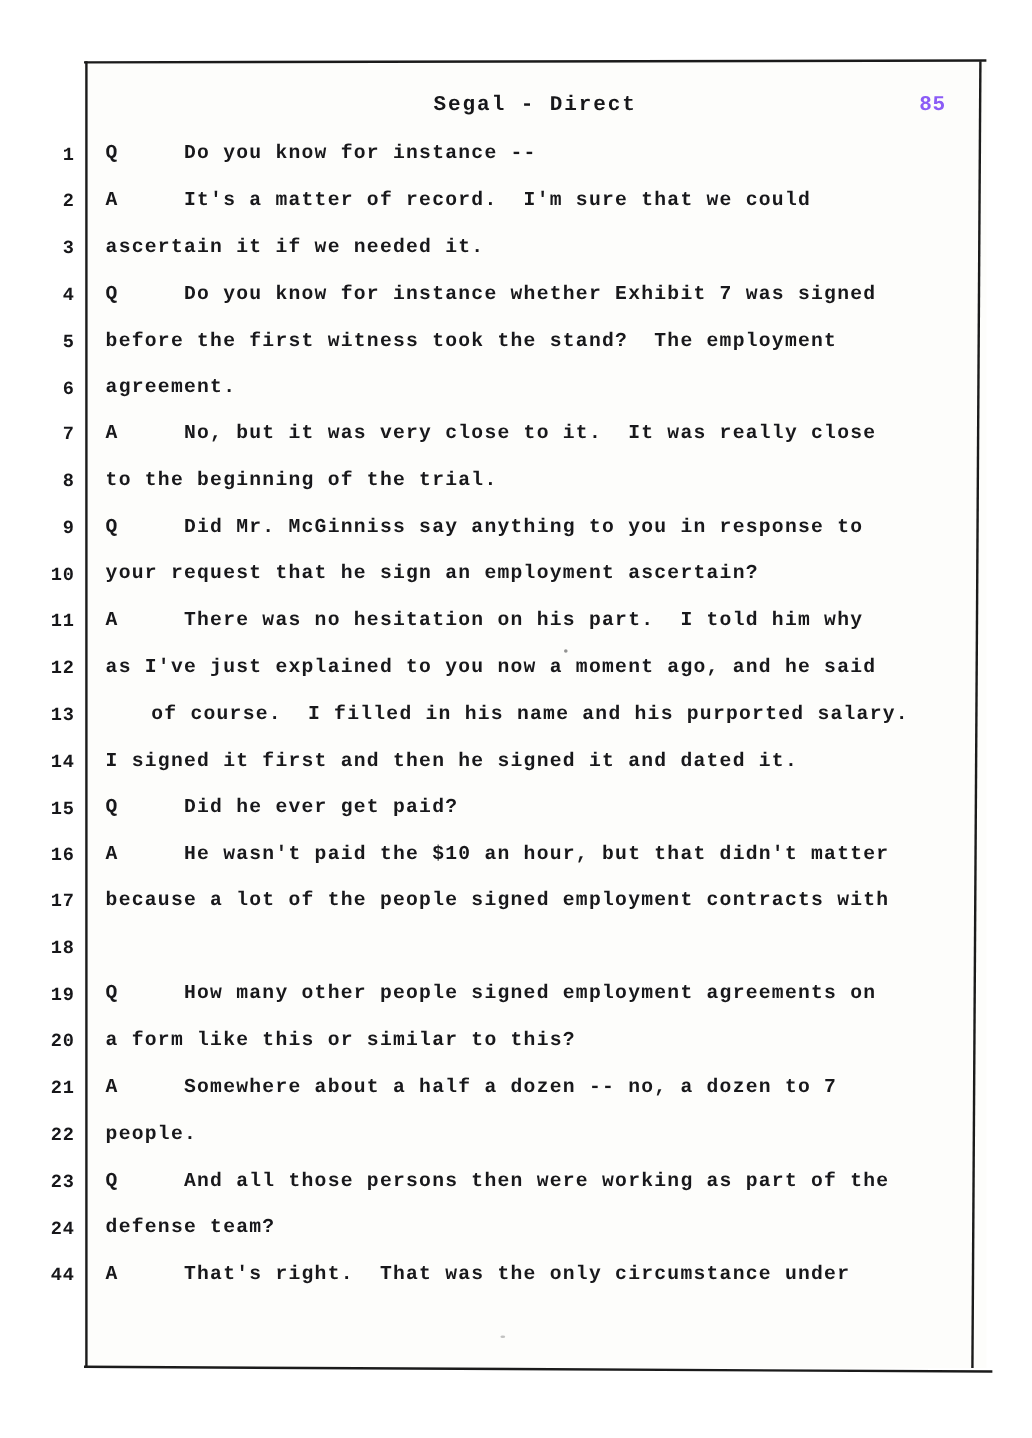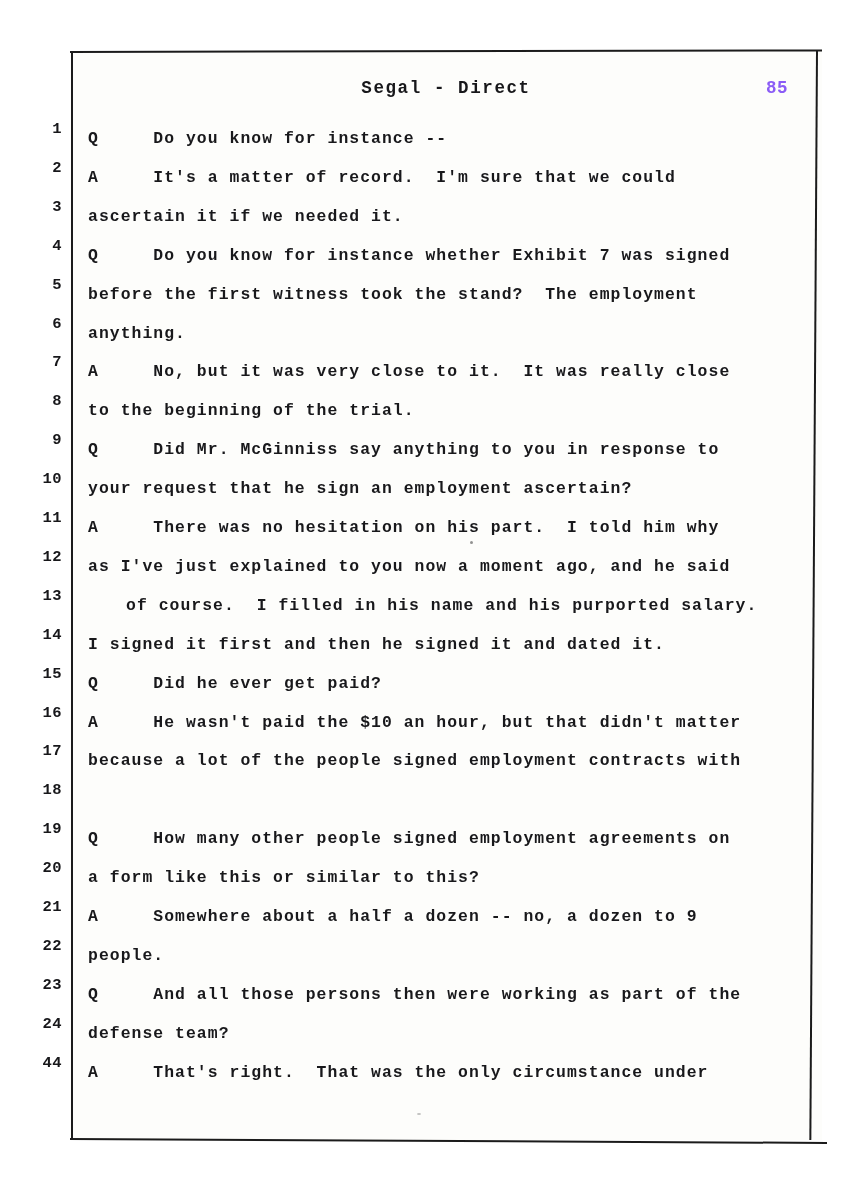--- a/index.html
+++ b/index.html
@@ -114,21 +114,21 @@
     font-size: 15.5px;
     font-weight: 700;
     color: #17171a;
     letter-spacing: 0.5px;
   }
 
   
   #transcript-body {
     position: absolute;
     left: 88px;
-    top: 62px;
+    top: 51px;
     width: 740px;
     height: 1089px;
   }
   .transcript-line {
     position: absolute;
     left: 0;
     white-space: pre;
     font-size: 16.4px;
     line-height: 19px;
     letter-spacing: 1.05px;
@@ -200,35 +200,35 @@
       <div class="line-number" style="top: 963.7px;">24</div>
       <div class="line-number" style="top: 1002.6px;">44</div>
     </div>
 
   <div id="transcript-body">
       <div class="transcript-line" style="top: 67px;">Q     Do you know for instance --</div>
       <div class="transcript-line" style="top: 105.9px;">A     It's a matter of record.  I'm sure that we could</div>
       <div class="transcript-line" style="top: 144.8px;">ascertain it if we needed it.</div>
       <div class="transcript-line" style="top: 183.7px;">Q     Do you know for instance whether Exhibit 7 was signed</div>
       <div class="transcript-line" style="top: 222.6px;">before the first witness took the stand?  The employment</div>
-      <div class="transcript-line" style="top: 261.5px;">anything.</div>
+      <div class="transcript-line" style="top: 261.5px;">agreement.</div>
       <div class="transcript-line" style="top: 300.4px;">A     No, but it was very close to it.  It was really close</div>
       <div class="transcript-line" style="top: 339.3px;">to the beginning of the trial.</div>
       <div class="transcript-line" style="top: 378.2px;">Q     Did Mr. McGinniss say anything to you in response to</div>
       <div class="transcript-line" style="top: 417.1px;">your request that he sign an employment ascertain?</div>
       <div class="transcript-line" style="top: 456px;">A     There was no hesitation on his part.  I told him why</div>
       <div class="transcript-line" style="top: 494.9px;">as I've just explained to you now a moment ago, and he said</div>
       <div class="transcript-line" style="top: 533.8px; margin-left: 38px;">of course.  I filled in his name and his purported salary.</div>
       <div class="transcript-line" style="top: 572.7px;">I signed it first and then he signed it and dated it.</div>
       <div class="transcript-line" style="top: 611.6px;">Q     Did he ever get paid?</div>
       <div class="transcript-line" style="top: 650.5px;">A     He wasn't paid the $10 an hour, but that didn't matter</div>
       <div class="transcript-line" style="top: 689.4px;">because a lot of the people signed employment contracts with</div>
       <div class="transcript-line" style="top: 767.2px;">Q     How many other people signed employment agreements on</div>
       <div class="transcript-line" style="top: 806.1px;">a form like this or similar to this?</div>
-      <div class="transcript-line" style="top: 845px;">A     Somewhere about a half a dozen -- no, a dozen to 9</div>
+      <div class="transcript-line" style="top: 845px;">A     Somewhere about a half a dozen -- no, a dozen to 7</div>
       <div class="transcript-line" style="top: 883.9px;">people.</div>
       <div class="transcript-line" style="top: 922.8px;">Q     And all those persons then were working as part of the</div>
       <div class="transcript-line" style="top: 961.7px;">defense team?</div>
       <div class="transcript-line" style="top: 1000.6px;">A     That's right.  That was the only circumstance under</div>
     </div>
 
   <div id="scan-speck"></div>
   <div id="scan-speck-2"></div>
 
 </div>

